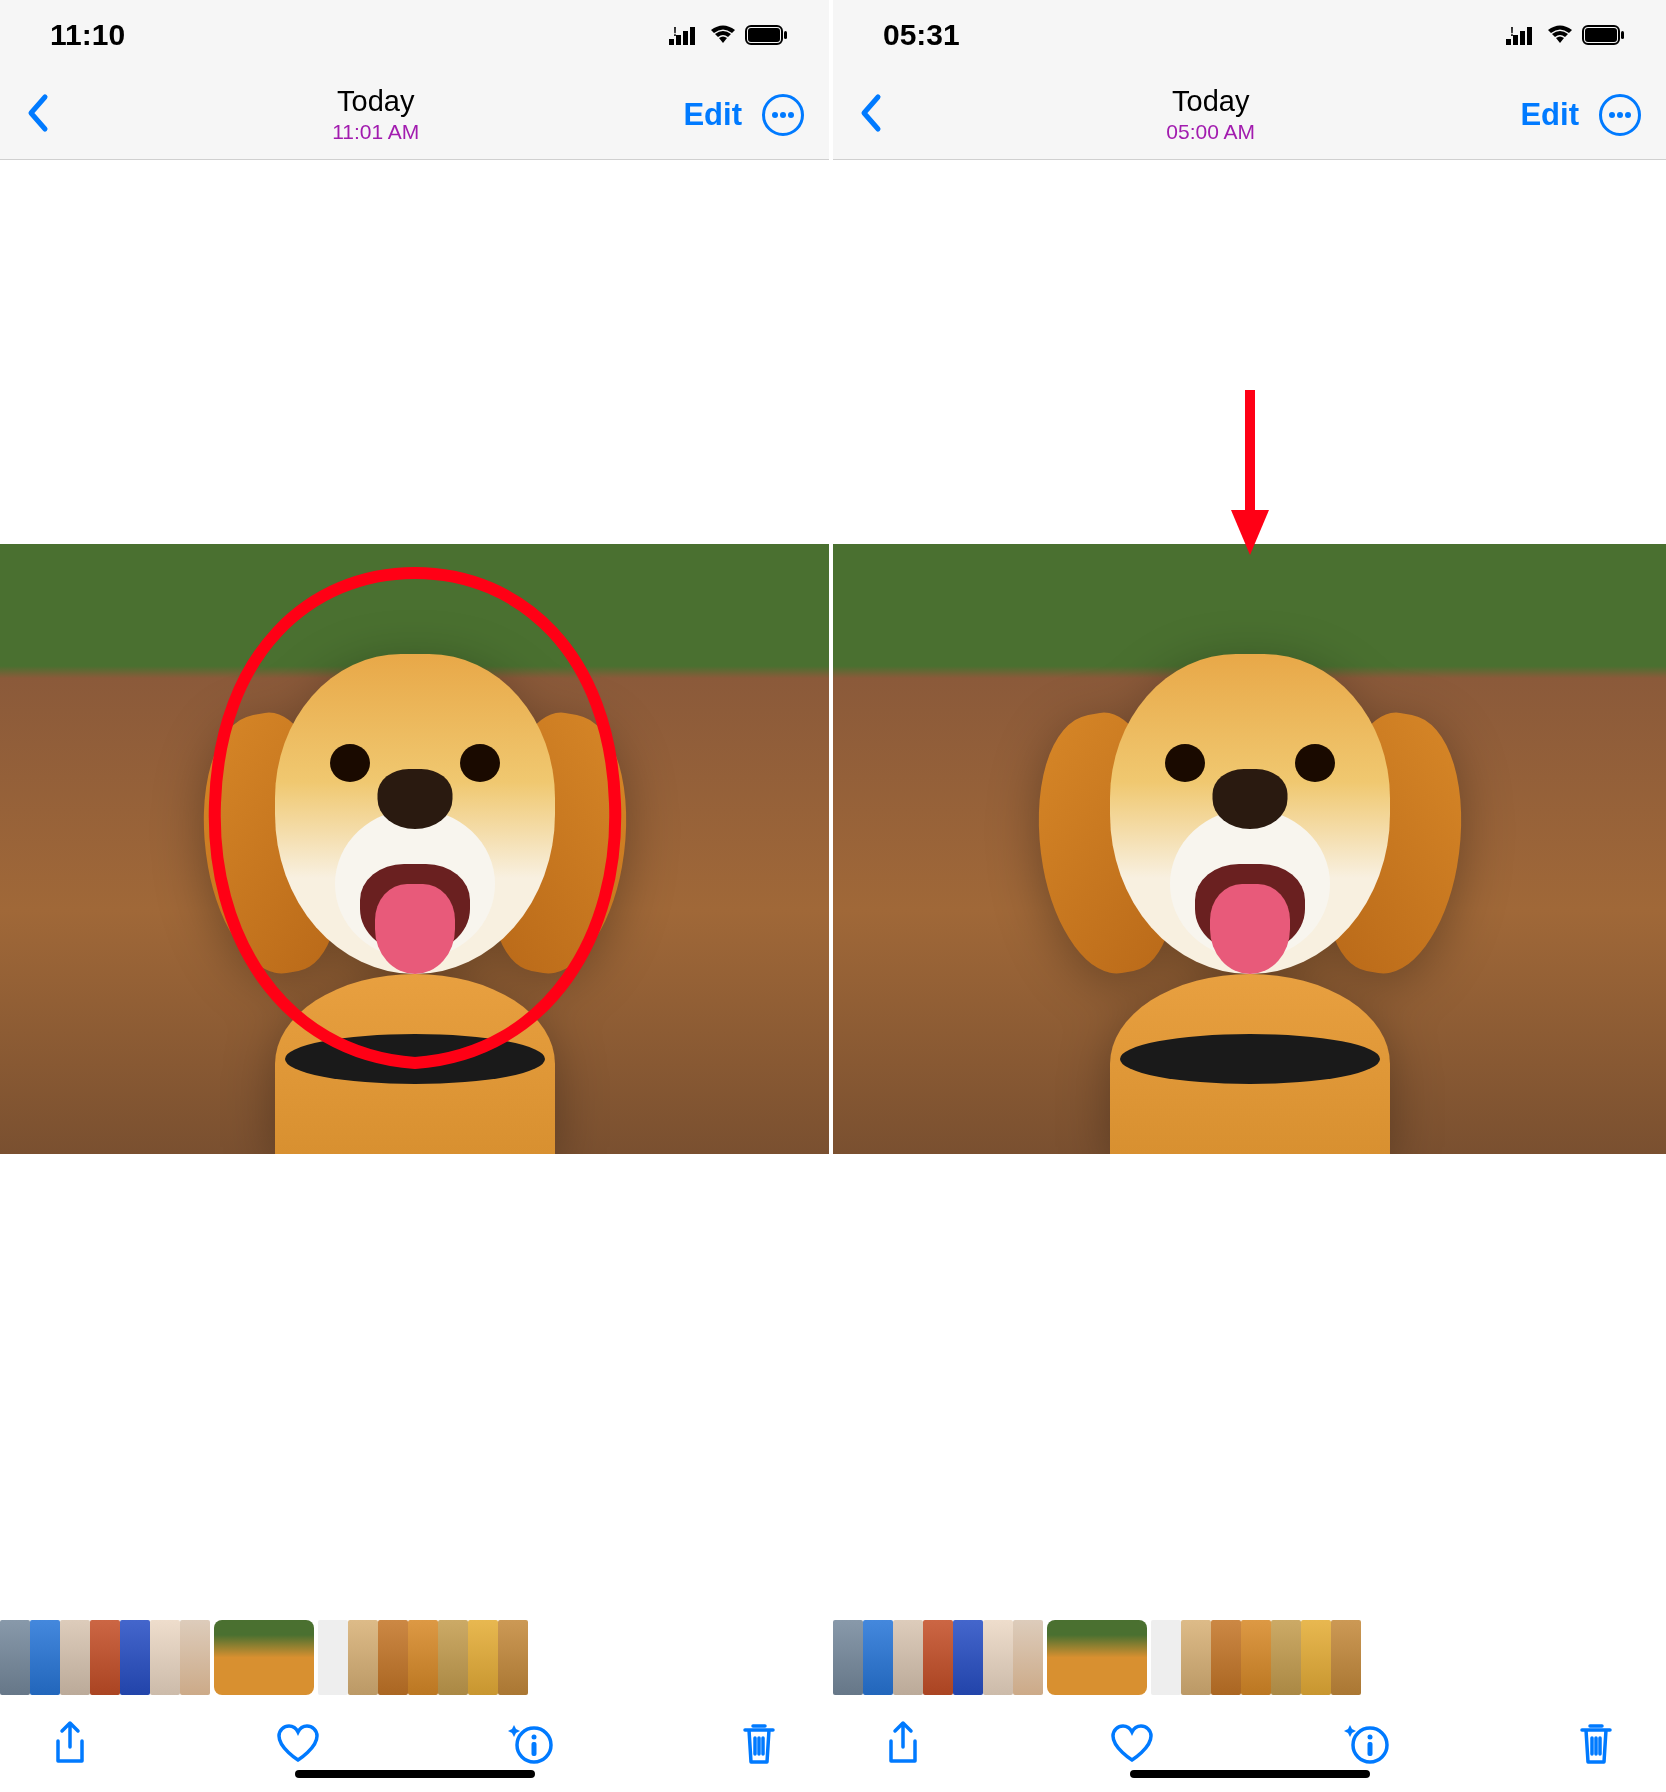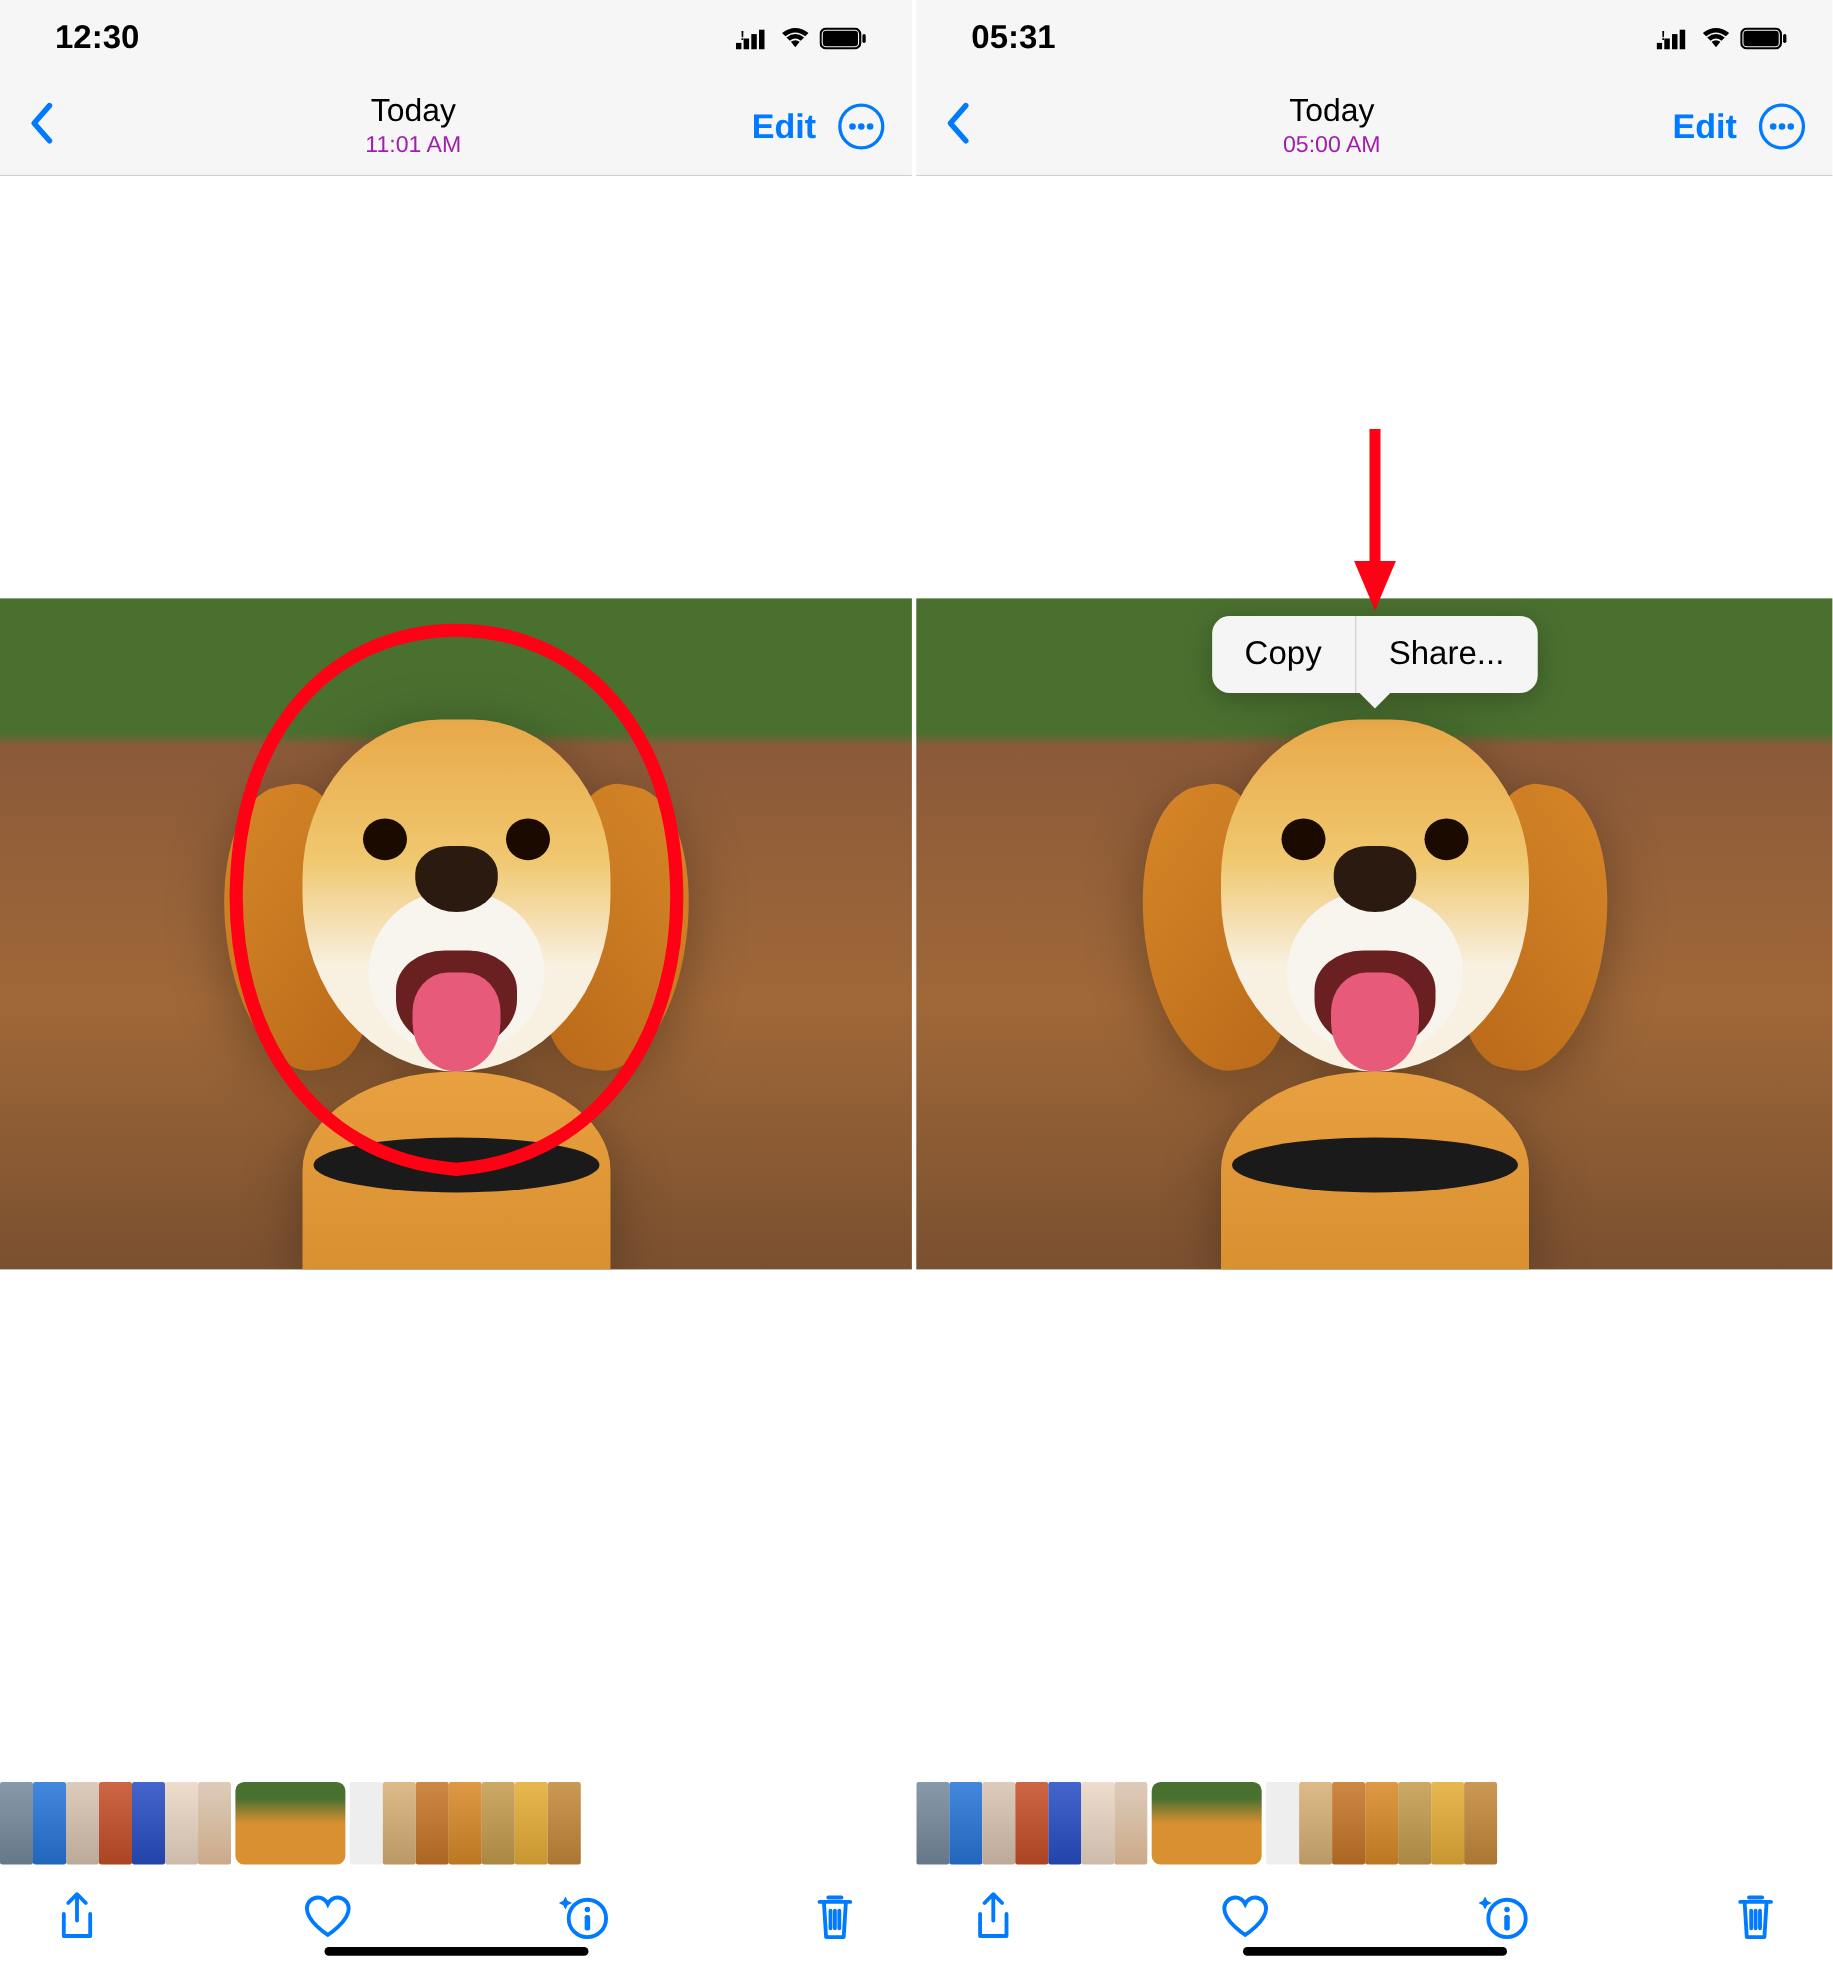--- a/index.html
+++ b/index.html
@@ -319,21 +319,21 @@
       height: 8px;
       background: #000;
       border-radius: 4px;
     }
   </style>
 </head>
 <body>
 
 <div class="phone left">
   <div class="status-bar">
-    <span class="time">12:30</span>
+    <span class="time">11:10</span>
     <div class="status-icons">
       <svg width="32" height="20" viewBox="0 0 32 20">
           <rect x="0" y="14" width="5" height="6" fill="#000"></rect>
           <rect x="7" y="10" width="5" height="10" fill="#000"></rect>
           <rect x="14" y="6" width="5" height="14" fill="#000"></rect>
           <rect x="21" y="2" width="5" height="18" fill="#000"></rect>
           <text x="4" y="11" font-size="12" font-weight="bold">!</text>
         </svg>
       <svg width="28" height="20" viewBox="0 0 28 20">
           <path d="M14 18 L10 13 Q14 10 18 13 Z M6 9 Q14 3 22 9 L19 12 Q14 8 9 12 Z M2 5 Q14 -4 26 5 L23 8 Q14 1 5 8 Z" fill="#000"></path>
@@ -475,25 +475,20 @@
             <circle cx="12" cy="4" r="3" fill="#007aff"></circle>
             <circle cx="20" cy="4" r="3" fill="#007aff"></circle>
           </svg>
       </div>
     </div>
   </div>
   <svg class="arrow-annotation" width="50" height="170" viewBox="0 0 50 170">
     <line x1="25" y1="0" x2="25" y2="130" stroke="#ff0015" stroke-width="10"></line>
     <path d="M6 120 L25 165 L44 120 Z" fill="#ff0015"></path>
   </svg>
-  <div class="context-menu">
-    <div class="context-item">Copy</div>
-    <div class="context-divider"></div>
-    <div class="context-item">Share...</div>
-  </div>
   <div class="photo-area">
     <div class="photo">
       <div class="photo-bg">
         <div class="dog">
           <div class="dog-body"></div>
           <div class="collar"></div>
           <div class="dog-head">
             <div class="ear-left"></div>
             <div class="ear-right"></div>
             <div class="face">

